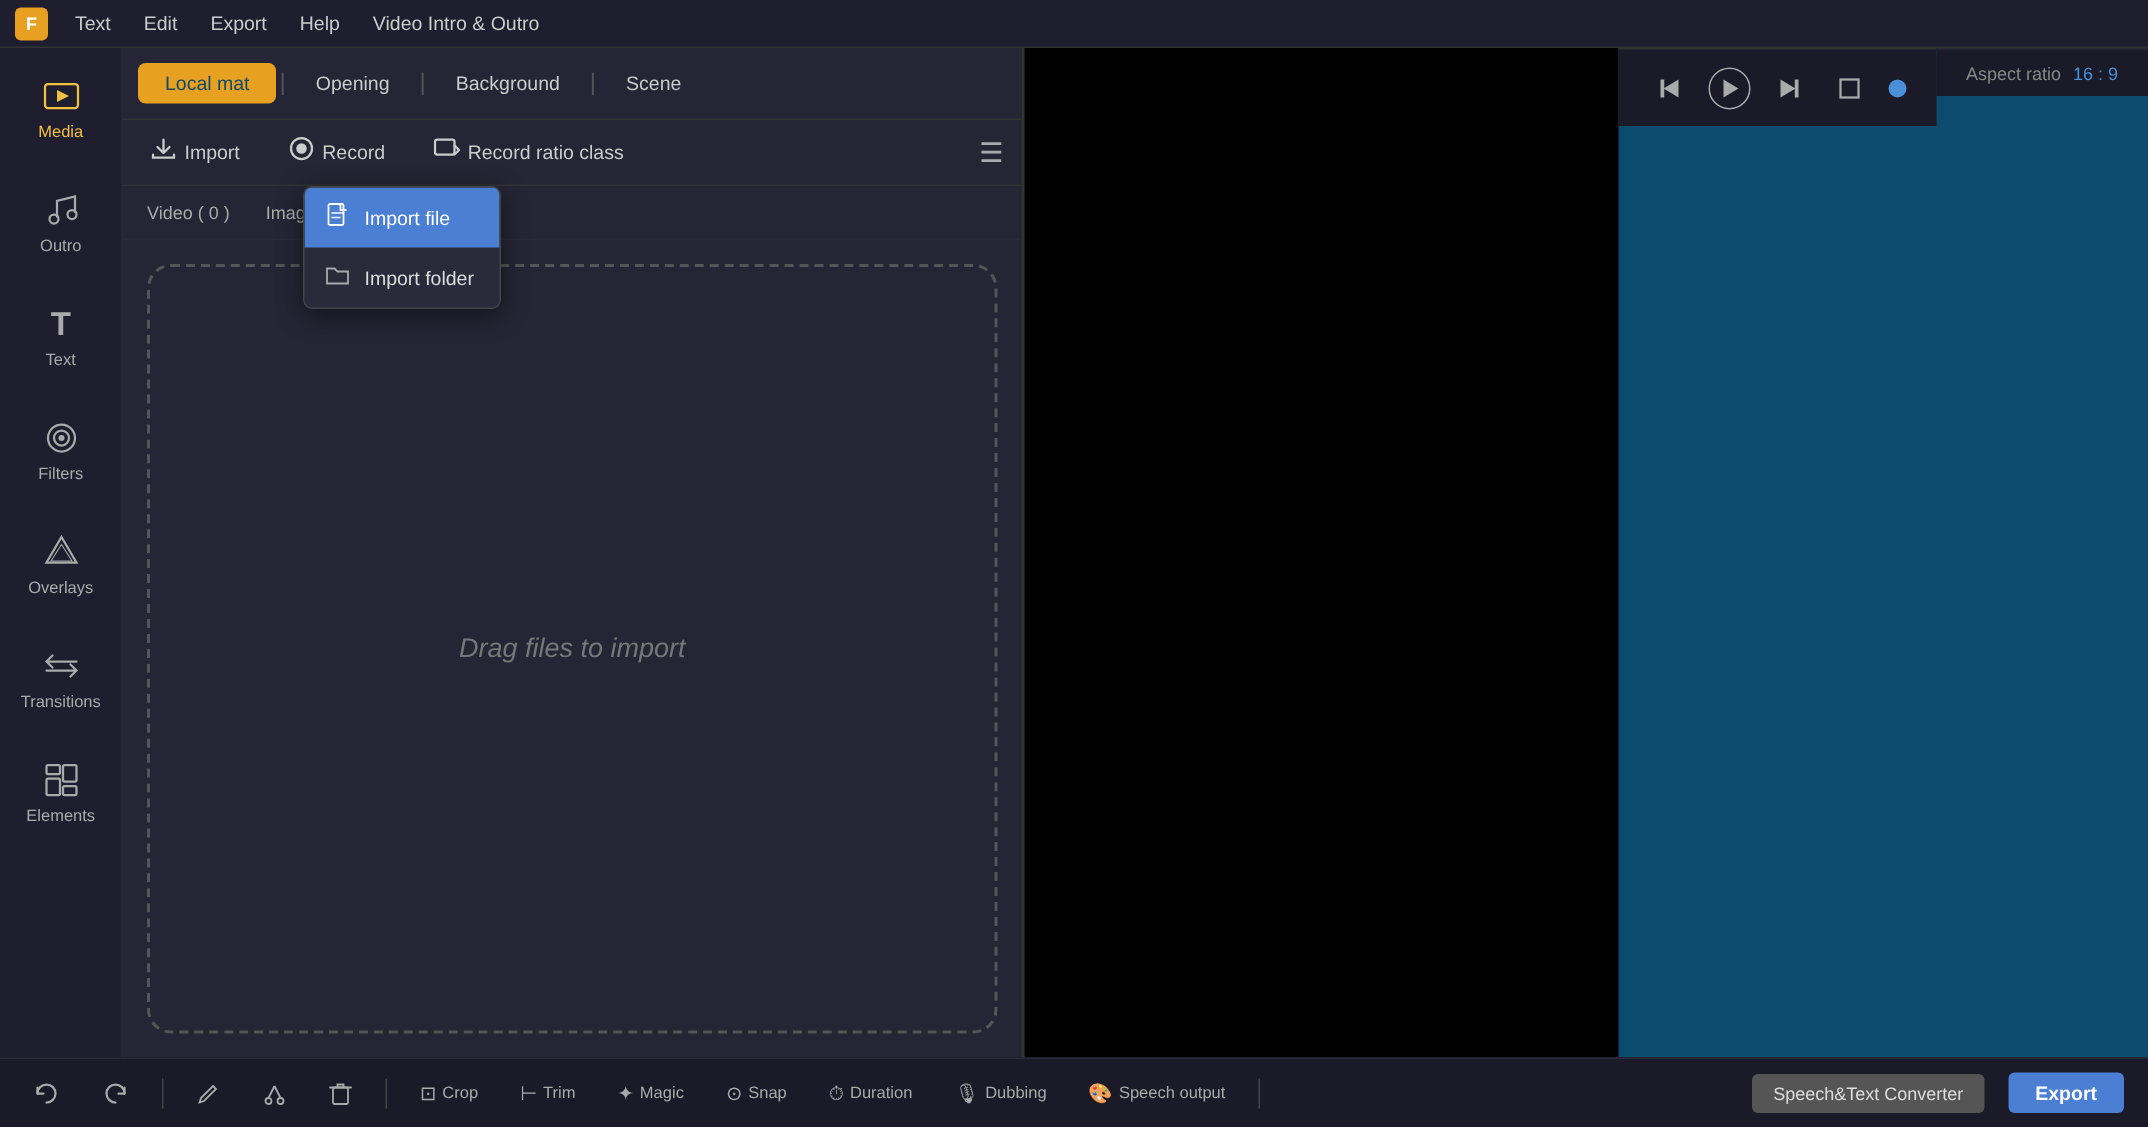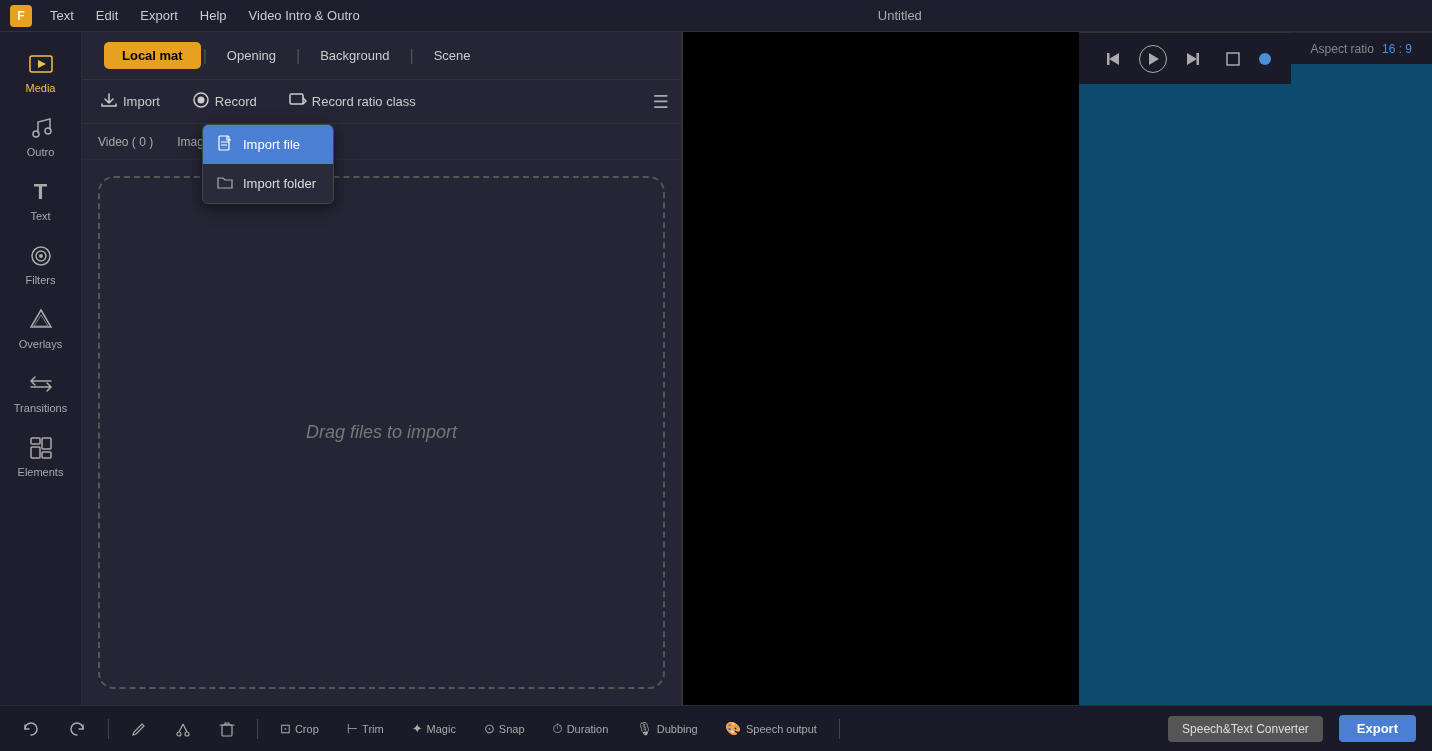--- a/index.html
+++ b/index.html
@@ -57,21 +57,21 @@
 
     
     #sidebar {
       width: 82px;
       background: #1e1e2e;
       border-right: 1px solid #2a2a3e;
       display: flex;
       flex-direction: column;
       align-items: center;
       padding-top: 10px;
-      gap: 4px;
+      gap: 16px;
     }
     .sidebar-item {
       display: flex;
       flex-direction: column;
       align-items: center;
       padding: 8px 6px;
       width: 70px;
       border-radius: 6px;
       cursor: pointer;
       color: #aaa;
@@ -109,23 +109,22 @@
       font-size: 13px;
       border-radius: 5px;
       cursor: pointer;
       color: #ccc;
       background: transparent;
       border: none;
       outline: none;
     }
     .tab-btn.active {
       background: #e8a020;
-      color: #000000;
-      font-weight: 700;
-      margin-left: 12px;
+      color: #0c4a6e;
+      font-weight: 400;
     }
     .tab-divider {
       color: #555;
       font-size: 16px;
       padding: 0 2px;
     }
 
     
     #toolbar {
       height: 44px;
@@ -320,21 +319,20 @@
   <div id="app-logo">
     <span>F</span>
   </div>
   <div id="menubar">
     <span class="menu-item">Text</span>
     <span class="menu-item">Edit</span>
     <span class="menu-item">Export</span>
     <span class="menu-item">Help</span>
     <span class="menu-item">Video Intro &amp; Outro</span>
   </div>
-  <div id="title-center">Untitled</div>
 </div>
 
 <div id="main-layout">
 
   <div id="sidebar">
     <div class="sidebar-item active">
       <div class="sidebar-icon">
         <svg width="26" height="26" viewBox="0 0 26 26" fill="none">
           <rect x="2" y="5" width="22" height="16" rx="2" stroke="#f0c040" stroke-width="1.5" fill="none"></rect>
           <polygon points="10,9 18,13 10,17" fill="#f0c040"></polygon>

